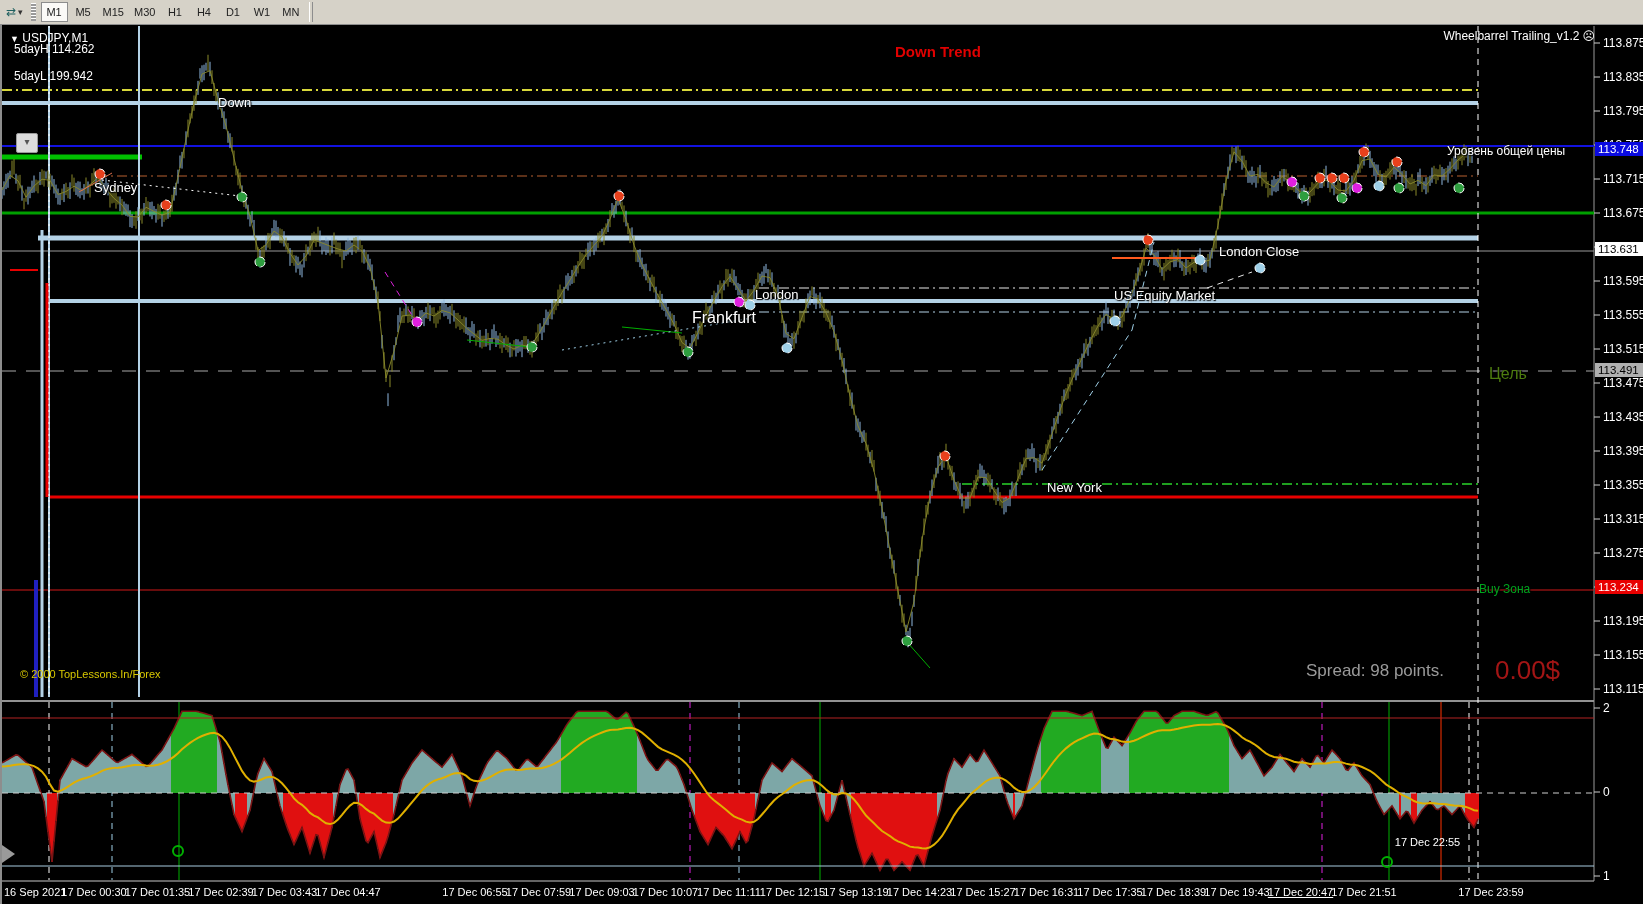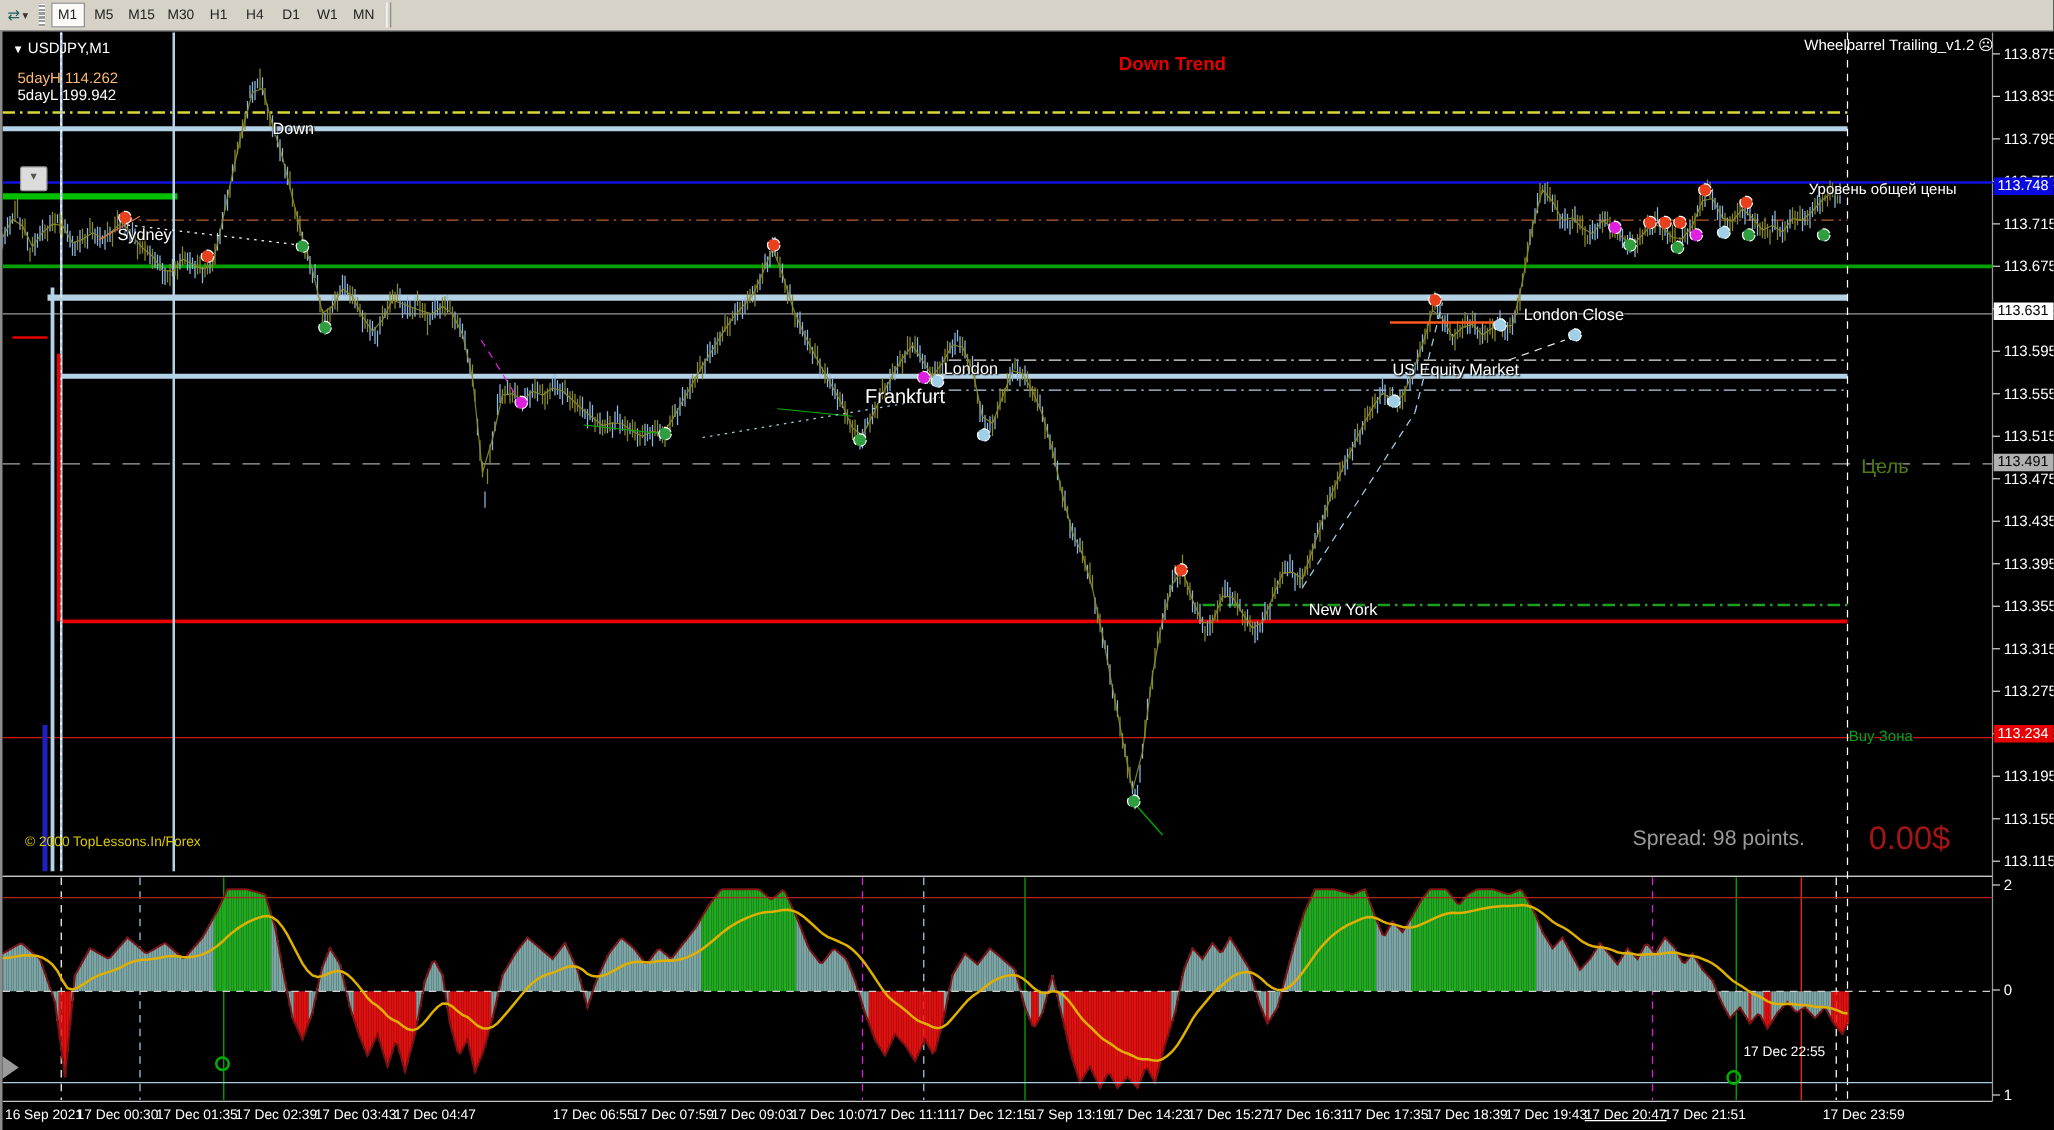--- a/index.html
+++ b/index.html
@@ -20,21 +20,21 @@
              border-left:2px solid #8d8d8d;}
   #chart-svg{position:absolute;left:0;top:0;z-index:1;}
   .flabel{position:absolute;z-index:10;white-space:nowrap;
           text-shadow:1px 1px 1px #000,0 0 2px #000;pointer-events:none;}
   .axis-label{position:absolute;left:1601px;z-index:10;font-size:12px;color:#fff;white-space:nowrap;}
   .badge{position:absolute;left:1593px;width:50px;z-index:12;font-size:11.5px;text-align:left;
          padding:1px 0 1px 3px;white-space:nowrap;}
   .tlabel{position:absolute;z-index:10;font-size:11px;color:#fff;white-space:nowrap;transform:translateX(-50%);}
   .tlabel.first{transform:none;}
   #symbol-line{position:absolute;left:8px;top:6px;color:#fff;font-size:12px;z-index:11;}
-  #info-high{position:absolute;left:12px;top:30px;color:#fdba74;font-size:12px;z-index:11;}
+  #info-high{position:absolute;left:12px;top:17px;color:#ffffff;font-size:12px;z-index:11;}
   #info-low{position:absolute;left:12px;top:44px;color:#fff;font-size:12px;z-index:11;}
   #trend-label{position:absolute;left:893px;top:18px;color:#e00000;font-size:15px;font-weight:bold;z-index:11;}
   #wb-title{position:absolute;right:50px;top:4px;color:#fff;font-size:12px;z-index:11;}
   #wb-icon{display:inline-block;margin-left:3px;font-size:12px;}
   #copyright{position:absolute;left:18px;top:643px;color:#d8c800;font-size:11px;z-index:11;}
   #spread-label{position:absolute;left:1304px;top:636px;color:#9a9a9a;font-size:17px;z-index:11;}
   #profit-label{position:absolute;left:1493px;top:630px;color:#a31515;font-size:26px;z-index:11;}
   #mini-btn{position:absolute;left:14px;top:108px;width:20px;height:18px;background:#dcdcdc;
             border:1px solid #9a9a9a;border-radius:2px;color:#555;font-size:10px;line-height:16px;
             text-align:center;z-index:11;}

